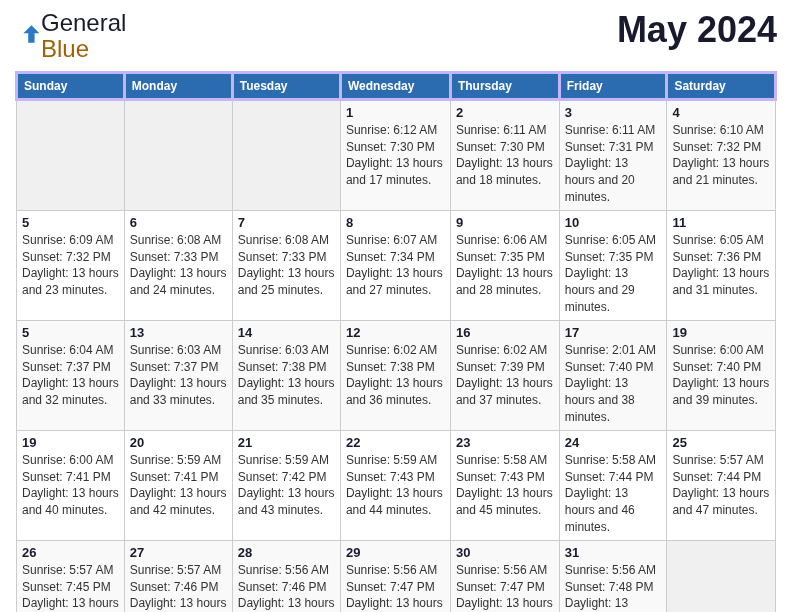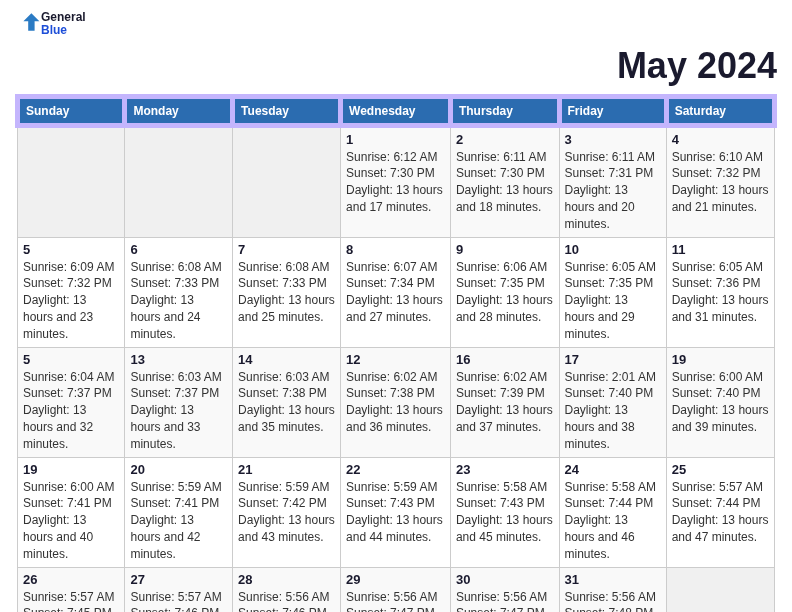--- a/index.html
+++ b/index.html
@@ -17,61 +17,60 @@
       display: flex;
       justify-content: space-between;
       align-items: flex-start;
       margin-bottom: 8px;
     }
     .logo {
       display: flex;
       align-items: center;
     }
     .logo-text {
-      font-size: 12px;
-      font-weight: bold;
+      font-size: 24px;
+      font-weight: normal;
       color: #1a1a2e;
       line-height: 1.1;
     }
     .logo-text span {
-      color: #1d4ed8;
+      color: #a16207;
       margin-top: 8px;
     }
     .logo-icon {
       width: 24px;
       height: 24px;
       margin-left: 2px;
     }
     .title-block {
       text-align: right;
     }
     .title-block h1 {
       font-size: 36px;
       font-weight: bold;
       color: #1a1a2e;
       line-height: 1.1;
-      margin-top: 36px;
     }
     .title-block h2 {
       font-size: 16px;
       color: #333;
       font-weight: normal;
     }
     table {
       width: 100%;
       border-collapse: collapse;
       font-size: 11px;
     }
     thead tr th {
       background: #2b6cb0;
       color: #fff;
       text-align: left;
       padding: 5px 6px;
       font-size: 12px;
-      border: 5px solid #c4b5fd;
+      border: 3px solid #c4b5fd;
     }
     tbody tr td {
       border: 1px solid #ccc;
       vertical-align: top;
       padding: 4px 5px;
       width: 113px;
       min-height: 70px;
       background: #fff;
     }
     tbody tr:nth-child(odd) td {

